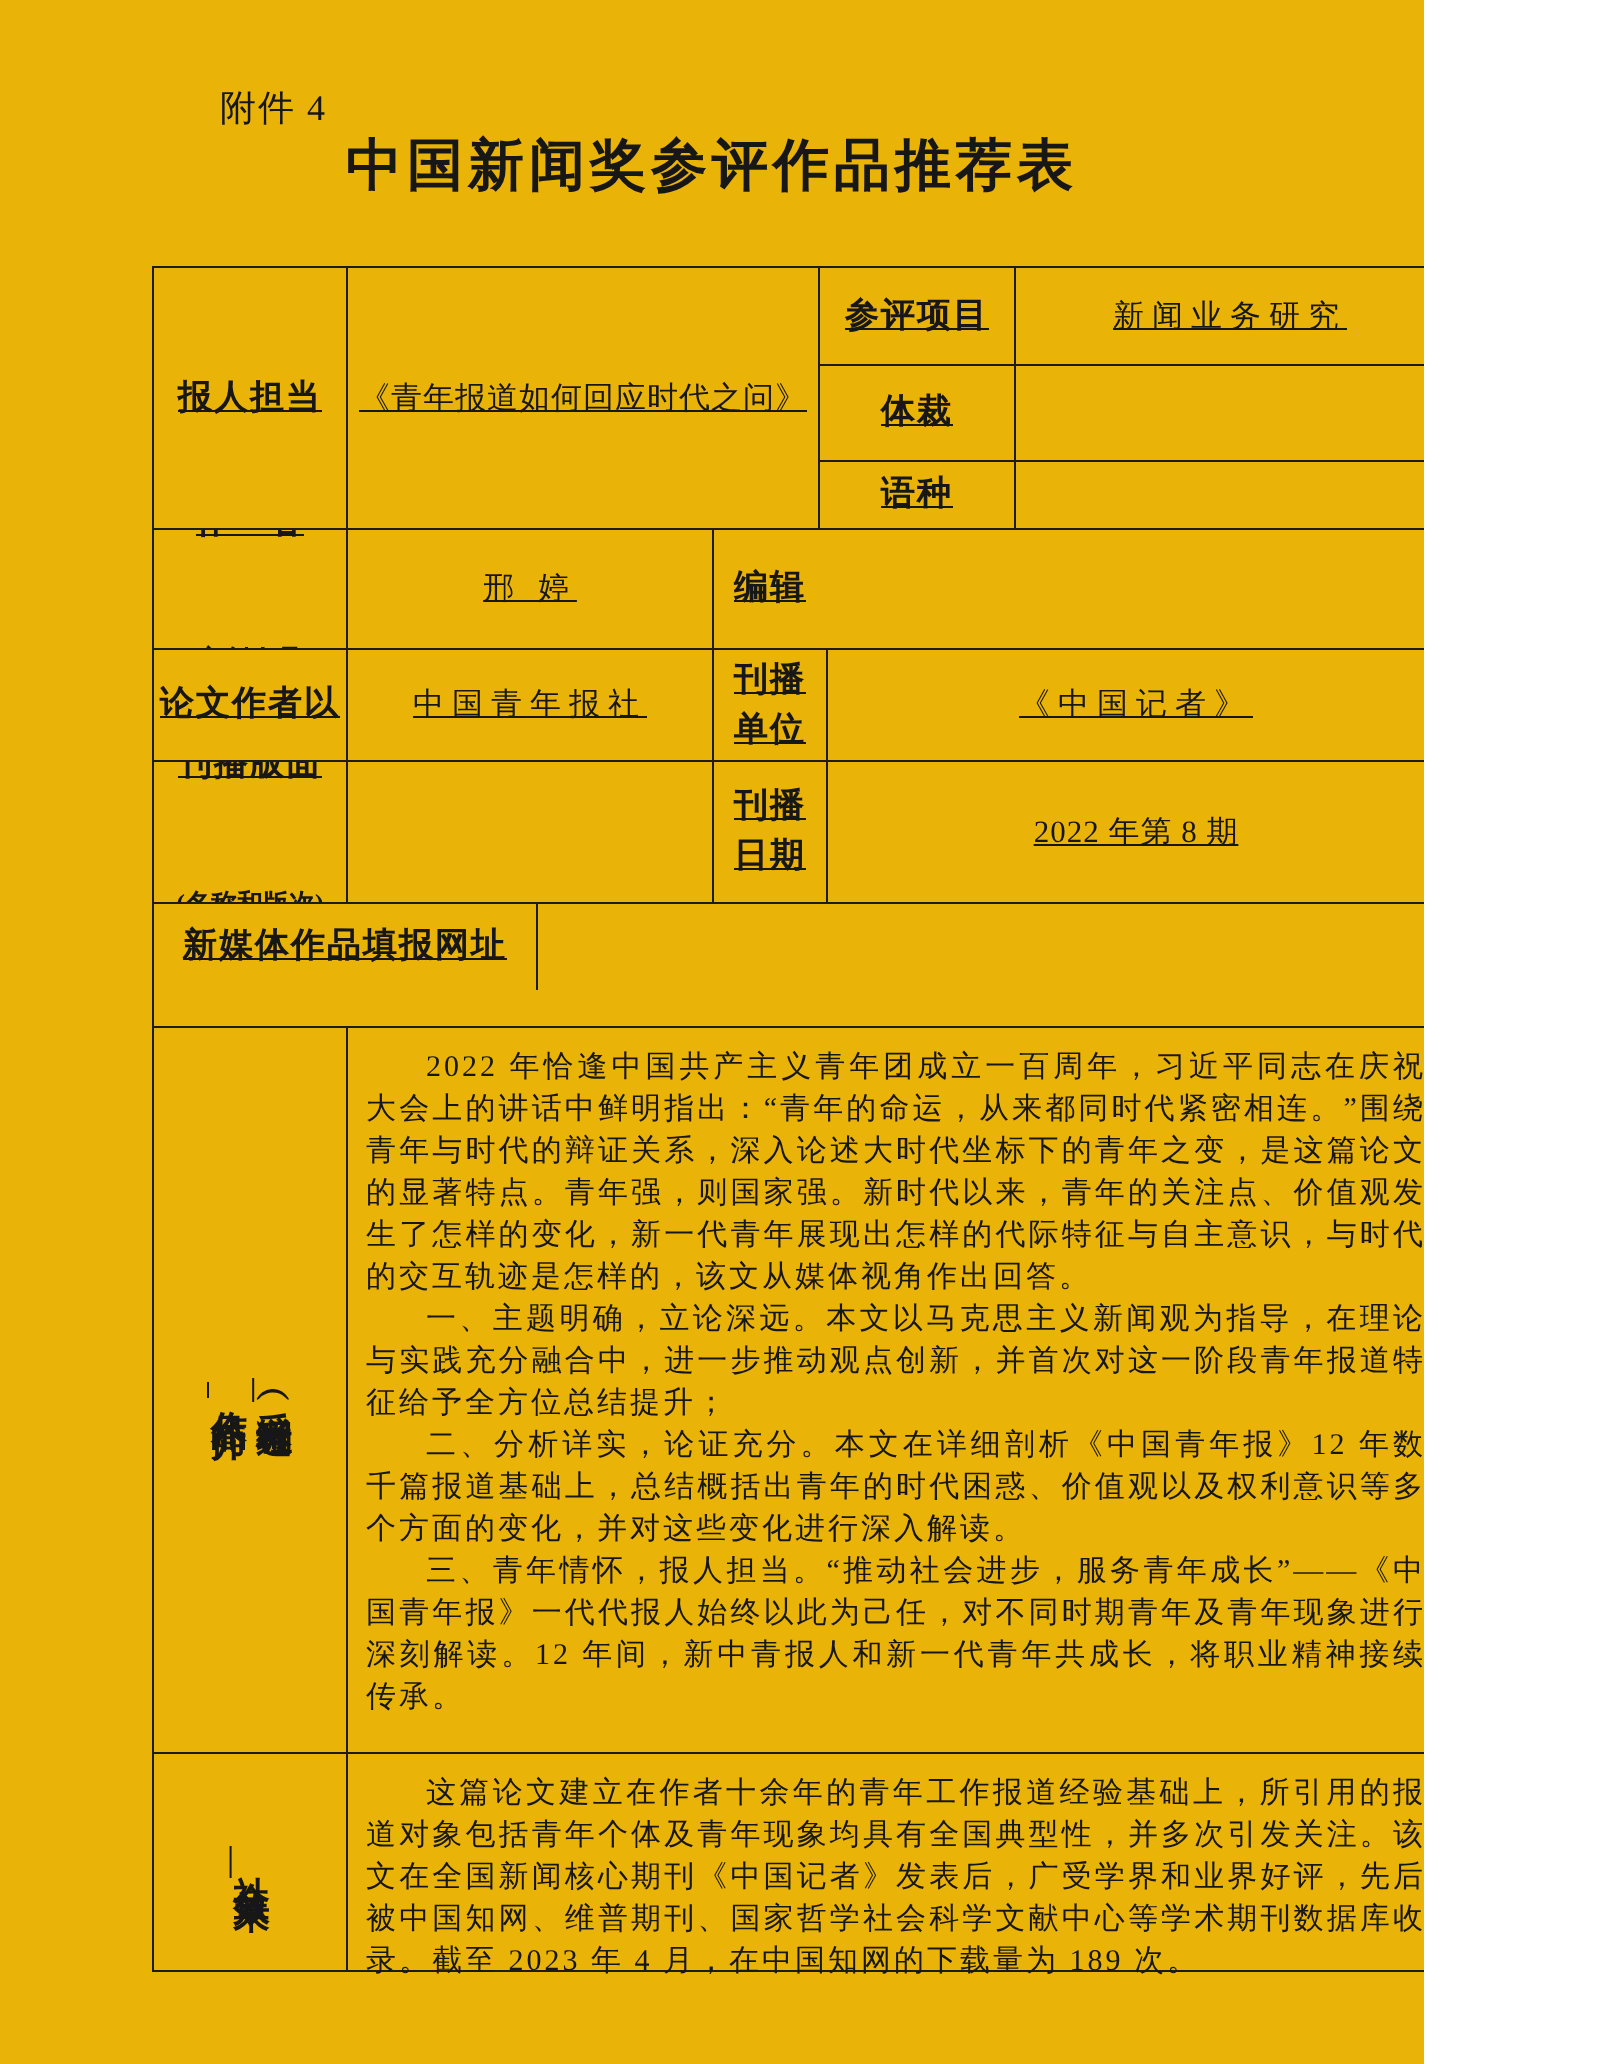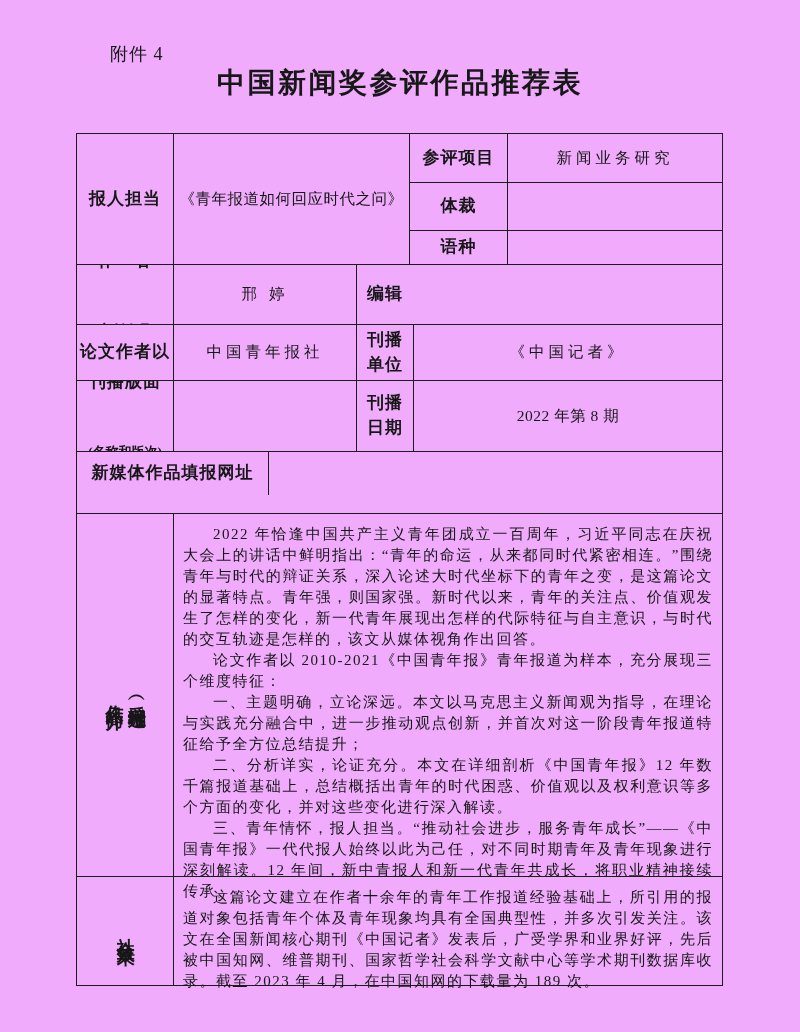--- a/index.html
+++ b/index.html
@@ -3,21 +3,21 @@
 <meta charset="utf-8">
 <style>
   html, body { margin: 0; padding: 0; }
   body {
     width: 800px; height: 1032px;
     background: #ffffff;
     font-family: "Liberation Serif", "DejaVu Serif", serif;
     color: #171717;
     -webkit-font-smoothing: antialiased;
   }
-  .sheet { position: relative; width: 800px; height: 1032px; background: #f0abfc; overflow: hidden; }
+  .sheet { position: relative; width: 712px; height: 1032px; background: #eab308; overflow: hidden; }
 
   .attachment {
     position: absolute; left: 110px; top: 42px;
     font-size: 18px; font-weight: 500; letter-spacing: 1px;
   }
   .doc-title {
     position: absolute; left: 0; top: 64px; width: 100%;
     margin: 0; text-align: center;
     font-size: 28px; font-weight: 700; letter-spacing: 2.5px;
   }
@@ -28,21 +28,21 @@
     display: flex; flex-direction: column;
     box-sizing: border-box;
   }
   .row { display: flex; flex-direction: row; align-items: stretch; }
   .row:not(:first-child) { border-top: 1.5px solid #1c1c1c; }
   .row > *:not(:first-child) { border-left: 1.5px solid #1c1c1c; }
 
   .cell {
     box-sizing: border-box;
     display: flex; align-items: center; justify-content: center;
-    text-align: center; overflow: hidden;
+    text-align: center; overflow: hidden; text-decoration: underline;
   }
   .label-cell { font-weight: 700; font-size: 17px; line-height: 1.45; letter-spacing: 1px; }
   .label-cell .sublabel { display: block; font-size: 13px; letter-spacing: 0; font-weight: 700; }
   .label-stack { display: flex; flex-direction: column; justify-content: center; gap: 48px; }
   .value-cell { font-size: 15.5px; letter-spacing: 4px; }
   .value-cell.tight { letter-spacing: 0.5px; }
 
   
   .r-title   { height: 130px; }
   .r-author  { height: 59px; }
@@ -151,21 +151,20 @@
       <div class="cell value-cell tight flex1"></div>
     </div>
 
     <div class="row r-intro">
       <div class="cell w-c1 vgroup">
         <span class="vtext">作品简介</span>
         <span class="vtext">（采编过程）</span>
       </div>
       <div class="text-cell flex1">
         <p>2022 年恰逢中国共产主义青年团成立一百周年，习近平同志在庆祝大会上的讲话中鲜明指出：“青年的命运，从来都同时代紧密相连。”围绕青年与时代的辩证关系，深入论述大时代坐标下的青年之变，是这篇论文的显著特点。青年强，则国家强。新时代以来，青年的关注点、价值观发生了怎样的变化，新一代青年展现出怎样的代际特征与自主意识，与时代的交互轨迹是怎样的，该文从媒体视角作出回答。</p>
-        <p>论文作者以 2010-2021《中国青年报》青年报道为样本，充分展现三个维度特征：</p>
         <p>一、主题明确，立论深远。本文以马克思主义新闻观为指导，在理论与实践充分融合中，进一步推动观点创新，并首次对这一阶段青年报道特征给予全方位总结提升；</p>
         <p>二、分析详实，论证充分。本文在详细剖析《中国青年报》12 年数千篇报道基础上，总结概括出青年的时代困惑、价值观以及权利意识等多个方面的变化，并对这些变化进行深入解读。</p>
         <p>三、青年情怀，报人担当。“推动社会进步，服务青年成长”——《中国青年报》一代代报人始终以此为己任，对不同时期青年及青年现象进行深刻解读。12 年间，新中青报人和新一代青年共成长，将职业精神接续传承。</p>
       </div>
     </div>
 
     <div class="row r-social">
       <div class="cell w-c1 vgroup">
         <span class="vtext spread">社会效果</span>
       </div>

